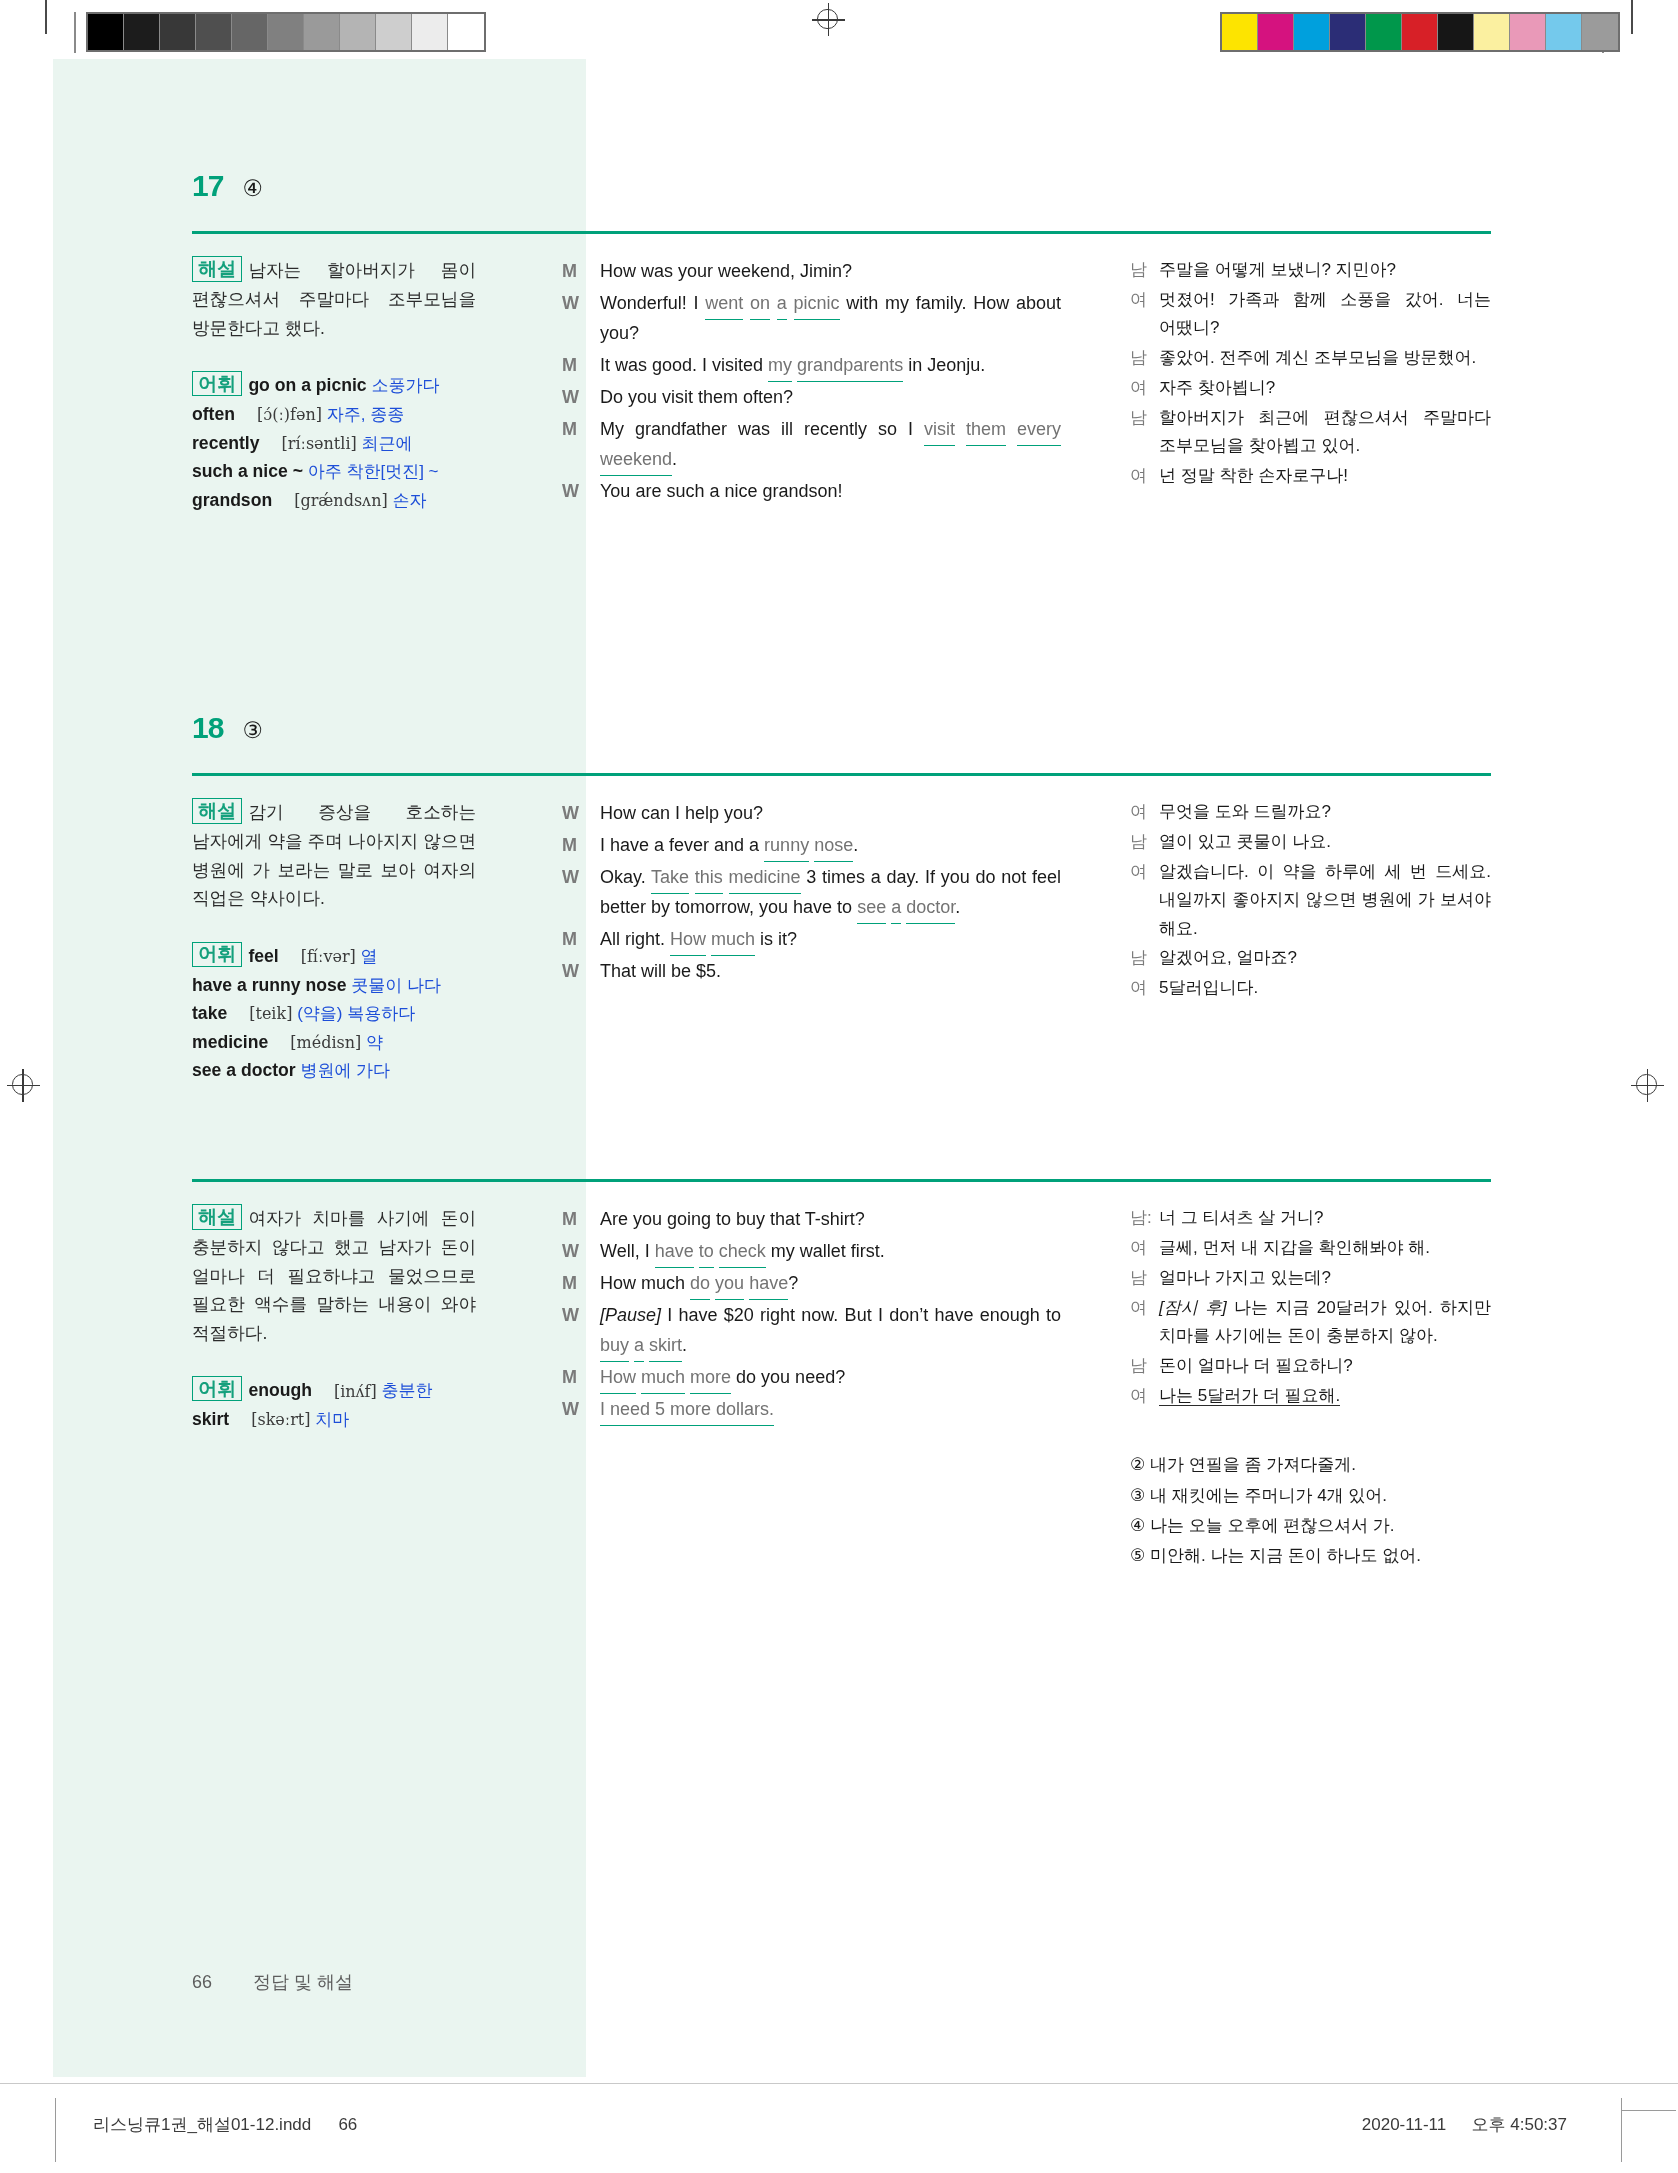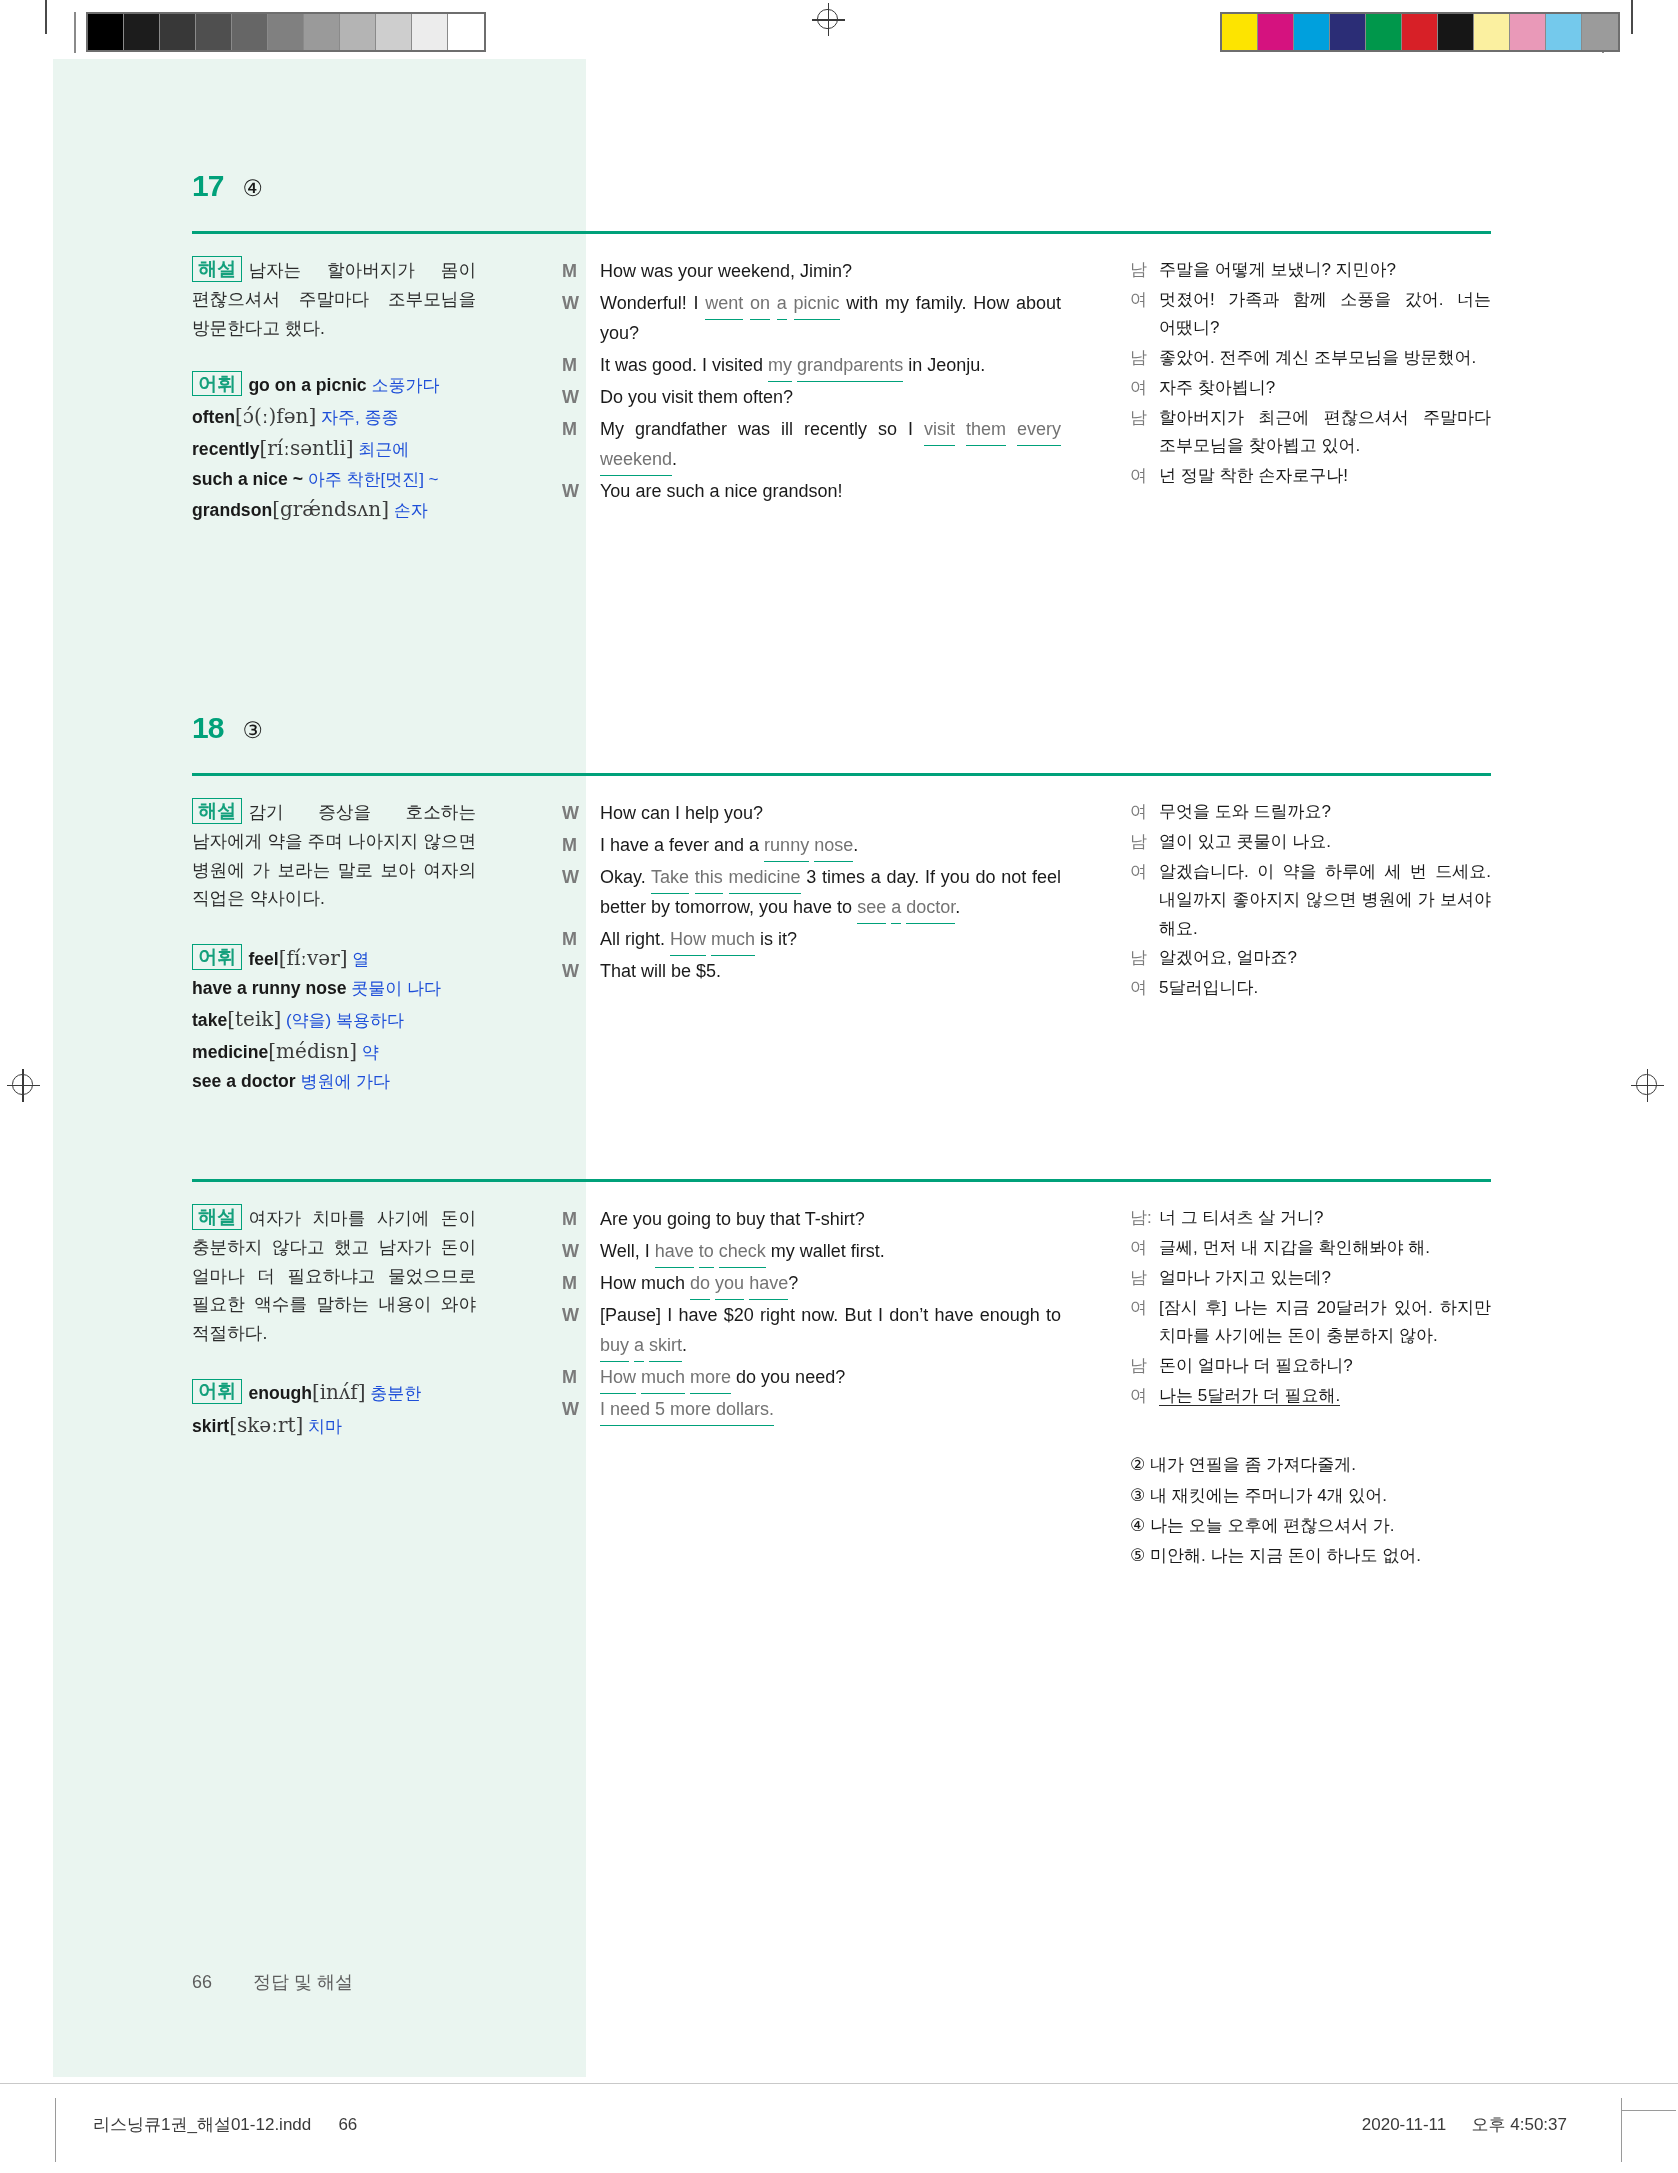--- a/index.html
+++ b/index.html
@@ -160,22 +160,23 @@
     font-size: 17.6px;
     line-height: 1.62;
     color: #2b2b2b;
   }
   .vocab .hw {
     font-weight: bold;
     color: #1a1a1a;
   }
   .vocab .ipa {
     font-family: "DejaVu Serif", "Liberation Serif", serif;
-    font-size: 20px;
+    font-size: 16px;
     color: #3b3b3b;
+    padding-left: 22px;
   }
   .vocab .kr {
     color: #1d4ed8;
     font-size: 17px;
   }
 
   
   .col-mid {
     position: absolute;
     left: 370px;
@@ -200,21 +201,21 @@
     line-height: 1.68;
     color: #1a1a1a;
     text-align: justify;
     text-justify: inter-word;
   }
   .u {
     color: #737373;
     border-bottom: 1.4px solid #00a17a;
     padding-bottom: 6px;
   }
-  .it { }
+  .it { font-style: italic; }
 
   
   .col-right {
     position: absolute;
     left: 938px;
     top: 0;
     width: 361px;
   }
   .kline {
     display: flex;

